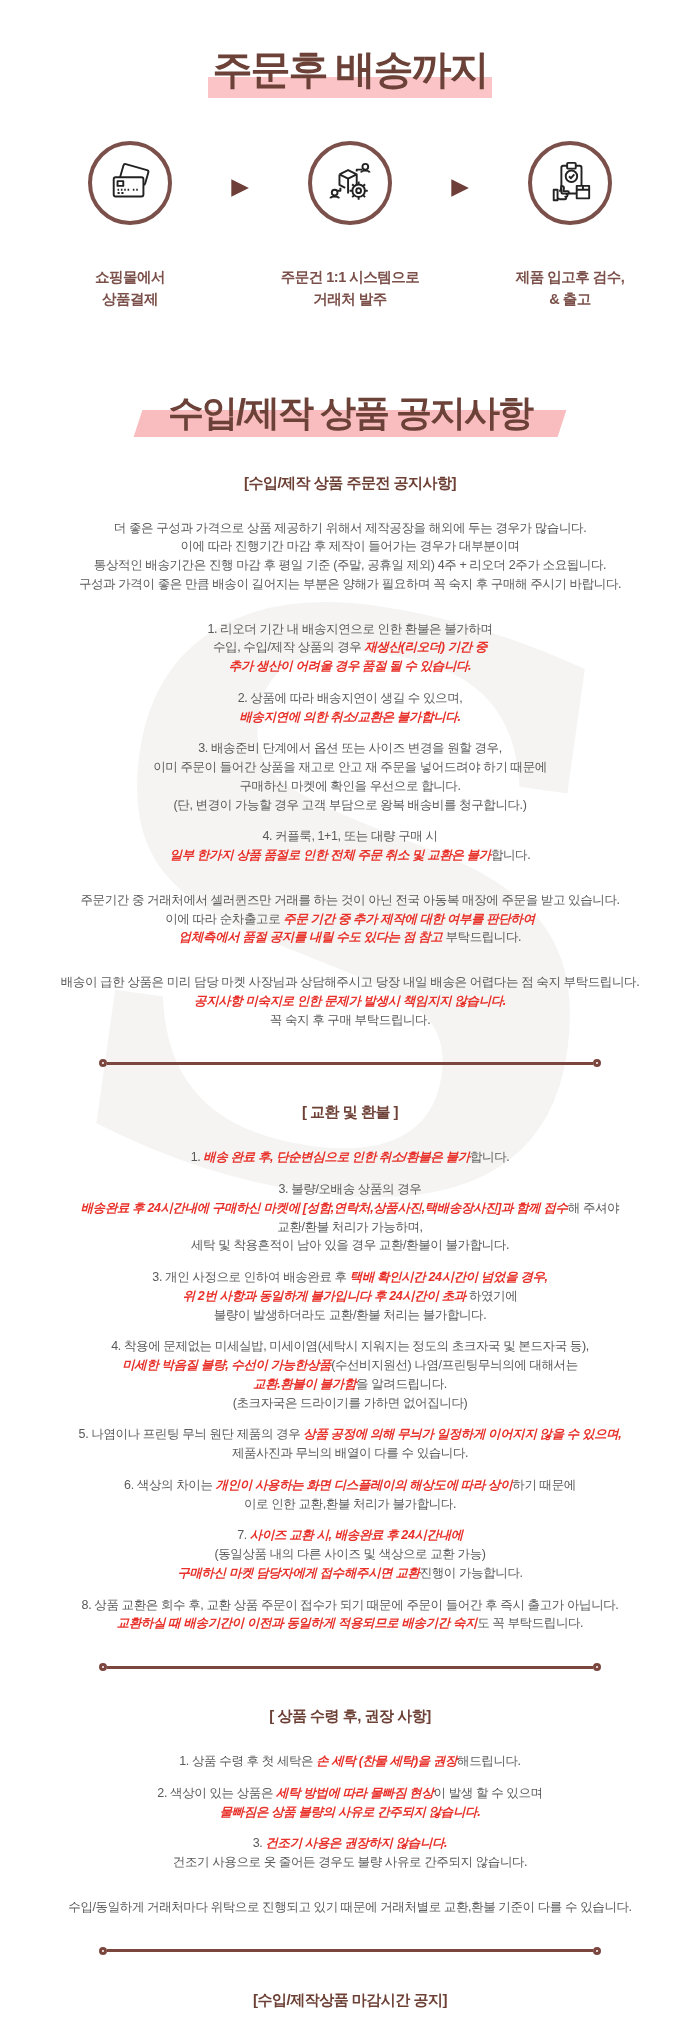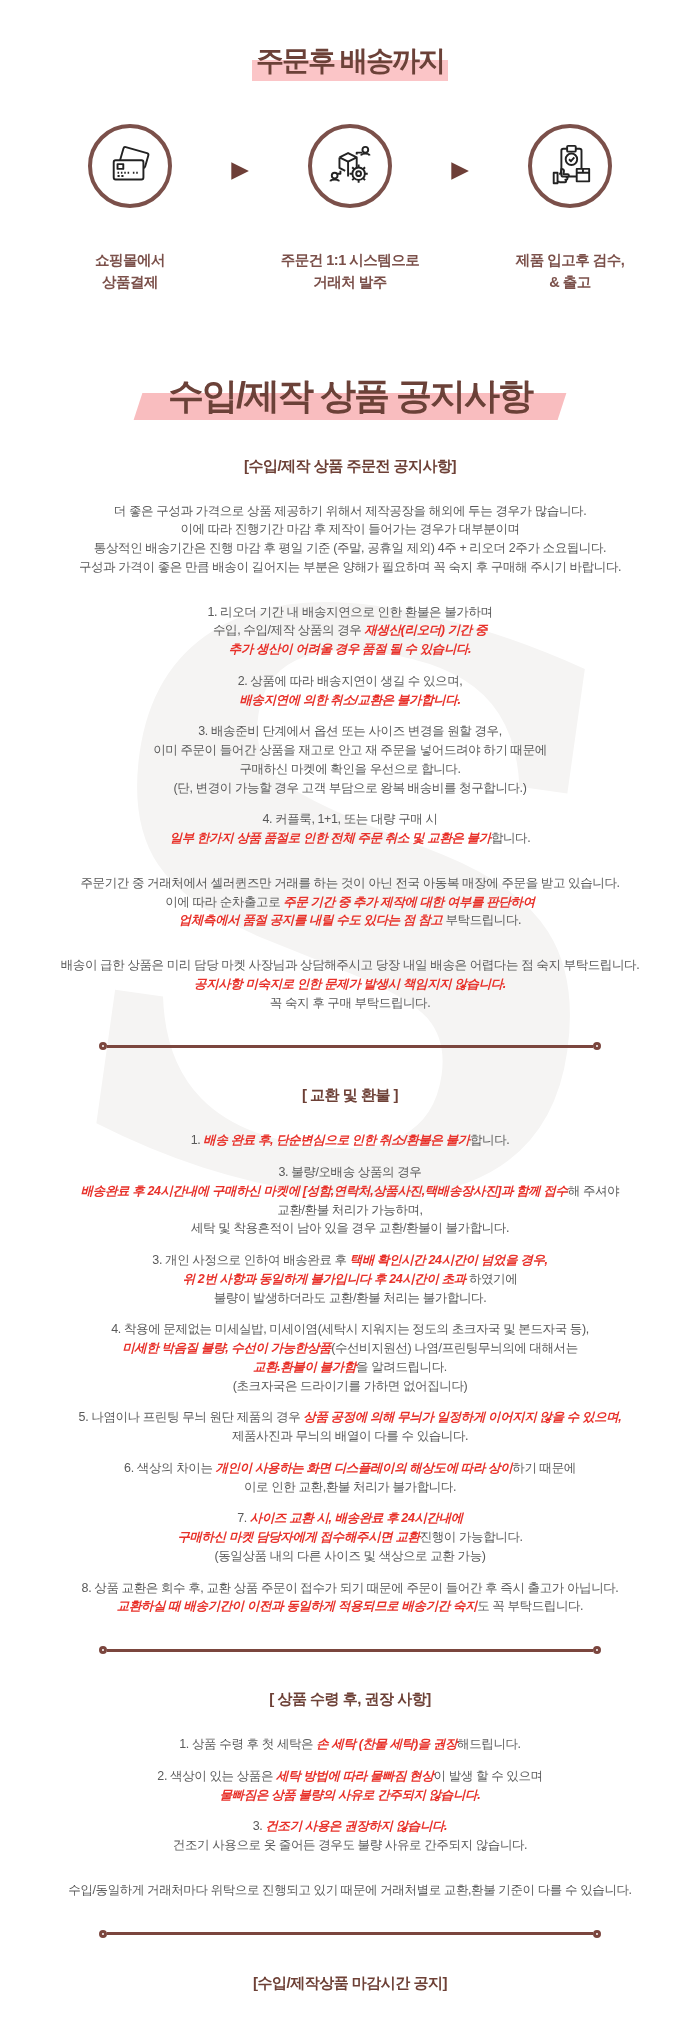--- a/index.html
+++ b/index.html
@@ -12,21 +12,21 @@
   .watermark{position:absolute;top:520px;left:50%;transform:translateX(-50%) rotate(8deg);
     font-family:"DejaVu Serif",serif;font-weight:bold;font-size:780px;line-height:1;
     color:#f5f4f3;z-index:0;user-select:none;pointer-events:none;}
   .content{position:relative;z-index:1;padding-top:42px;}
 
   
   .title-row{text-align:center;}
   .hl{position:relative;display:inline-block;font-weight:800;color:var(--brown);letter-spacing:-2px;}
   .hl .txt{position:relative;z-index:1;}
   .hl .bar{position:absolute;z-index:0;background:var(--pink);}
-  .hl1{font-size:28px;}
+  .hl1{font-size:40px;}
   .hl1 .bar{left:-4px;right:-4px;bottom:-1px;height:21px;}
   .title2-row{margin-top:78px;}
   .hl2{font-size:36px;}
   .hl2 .bar{left:-30px;right:-30px;bottom:1px;height:27px;background:var(--pink2);transform:skewX(-18deg);}
 
   
   .steps{display:flex;justify-content:center;align-items:flex-start;margin-top:44px;}
   .step{width:186px;}
   .circle{width:84px;height:84px;border:4px solid var(--label-brown);border-radius:50%;
     margin:0 auto;display:flex;align-items:center;justify-content:center;background:#fff;}
@@ -195,22 +195,22 @@
         <div class="block">
           <div class="line"><span>5. 나염이나 프린팅 무늬 원단 제품의 경우 </span><span class="red">상품 공정에 의해 무늬가 일정하게 이어지지 않을 수 있으며,</span></div>
           <div class="line"><span>제품사진과 무늬의 배열이 다를 수 있습니다.</span></div>
         </div>
         <div class="block">
           <div class="line"><span>6. 색상의 차이는 </span><span class="red">개인이 사용하는 화면 디스플레이의 해상도에 따라 상이</span><span>하기 때문에</span></div>
           <div class="line"><span>이로 인한 교환,환불 처리가 불가합니다.</span></div>
         </div>
         <div class="block">
           <div class="line"><span>7. </span><span class="red">사이즈 교환 시, 배송완료 후 24시간내에</span></div>
+          <div class="line"><span>(동일상품 내의 다른 사이즈 및 색상으로 교환 가능)</span></div>
           <div class="line"><span class="red">구매하신 마켓 담당자에게 접수해주시면 교환</span><span>진행이 가능합니다.</span></div>
-          <div class="line"><span>(동일상품 내의 다른 사이즈 및 색상으로 교환 가능)</span></div>
         </div>
         <div class="block">
           <div class="line"><span>8. 상품 교환은 회수 후, 교환 상품 주문이 접수가 되기 때문에 주문이 들어간 후 즉시 출고가 아닙니다.</span></div>
           <div class="line"><span class="red">교환하실 때 배송기간이 이전과 동일하게 적용되므로 배송기간 숙지</span><span>도 꼭 부탁드립니다.</span></div>
         </div>
         <div class="divider">
           <span class="dot"></span>
           <span class="rule"></span>
           <span class="dot"></span>
         </div>

